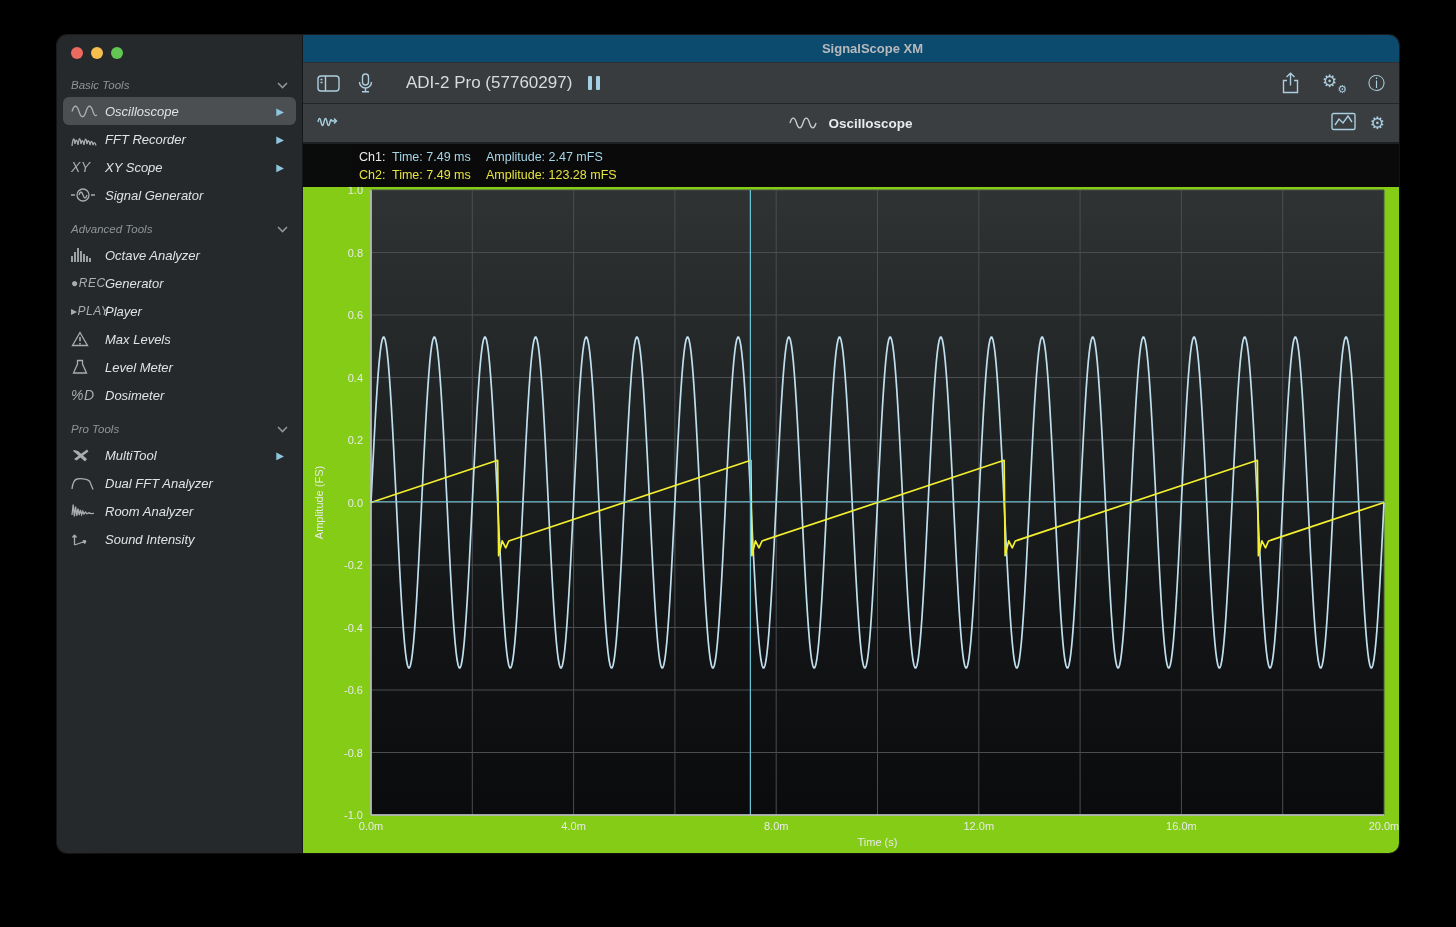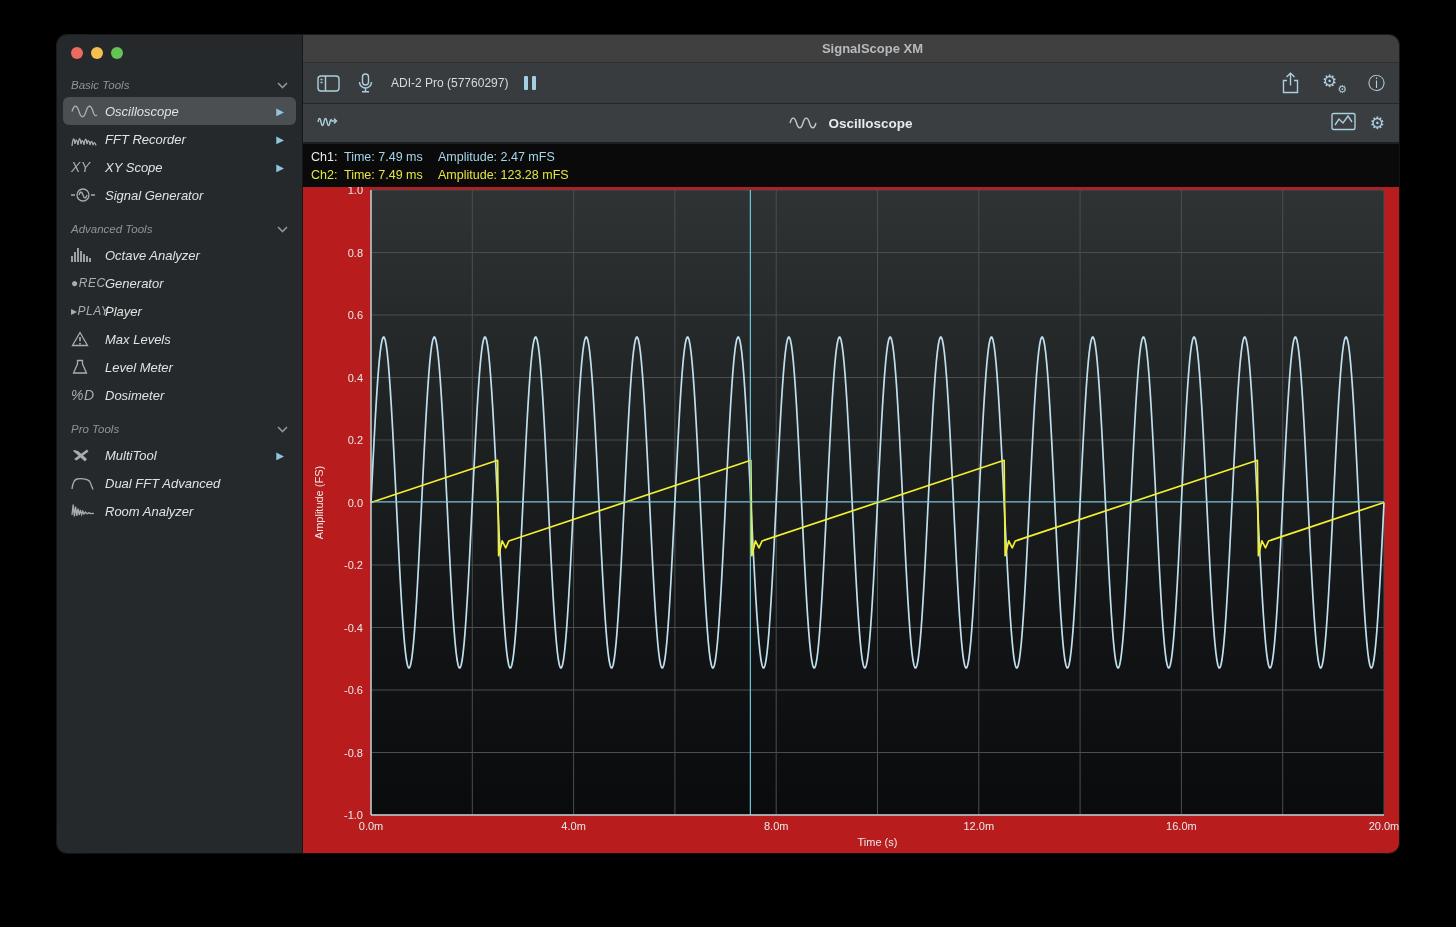--- a/index.html
+++ b/index.html
@@ -29,58 +29,58 @@
   .item .icon { width:34px; flex:0 0 34px; display:flex; align-items:center; color:#a9adb0;
     font-size:12px; letter-spacing:.5px; }
   .item .icon svg { stroke:#a9adb0; fill:none; stroke-width:1.3; }
   .item .label { flex:1; white-space:nowrap; }
   .item .arrow { color:#8ec6de; font-size:10px; padding-right:4px; }
   .txticon { color:#a9adb0; font-size:9.5px; letter-spacing:.3px; white-space:nowrap; }
 
   
   .main { flex:1; display:flex; flex-direction:column; min-width:0; }
 
-  .titlebar { height:28px; background:#404040; display:flex; align-items:center;
+  .titlebar { height:28px; background:#0c4a6e; display:flex; align-items:center;
     justify-content:center; color:#b7babc; font-size:13px; font-weight:bold;
     border-bottom:1px solid #2e3133;padding-left:43px; }
 
   .toolbar { height:41px; background:#393c3e; border-bottom:1px solid #242628;
     display:flex; align-items:center; padding:0 14px; }
   .toolbar .tool-btn { display:flex; align-items:center; justify-content:center;
     color:#adcede; margin-right:18px; }
   .toolbar .tool-btn svg { stroke:#adcede; fill:none; stroke-width:1.4; }
-  .device-label { color:#d8dadb; font-size:12px; margin-right:16px; }
+  .device-label { color:#d8dadb; font-size:17px; margin-right:16px;margin-left:15px; }
   .pause-btn { display:flex; gap:4px; }
   .pause-btn i { display:block; width:4px; height:14px; background:#a5cfe2; border-radius:1px; }
   .toolbar .spacer { flex:1; }
   .glyph-btn { color:#adcede; font-size:17px; line-height:1; margin-left:22px; }
   .gears { position:relative; width:24px; height:22px; margin-left:22px; color:#adcede; }
   .gears .g1 { position:absolute; left:0; top:-1px; font-size:17px; }
   .gears .g2 { position:absolute; right:-1px; bottom:-2px; font-size:11px; }
 
   .scope-header { height:40px; background:#3a3e40; border-bottom:2px solid #1d1f20;
     display:flex; align-items:center; padding:0 14px; position:relative; }
   .scope-header .sh-left svg,
   .scope-header .sh-right svg { stroke:#a9cfe0; fill:none; stroke-width:1.4; }
   .scope-title-wrap { position:absolute; left:0; right:0; display:flex; gap:9px;
     align-items:center; justify-content:center; pointer-events:none; }
   .scope-title-wrap svg { stroke:#c9cccd; fill:none; stroke-width:1.4; }
   .scope-title { color:#e8eaeb; font-size:13.5px; font-weight:bold; }
   .sh-right { margin-left:auto; display:flex; align-items:center; gap:14px; }
   .sh-right .gear-glyph { color:#a9cfe0; font-size:17px; line-height:1; }
 
-  .readout { height:43px; background:#0a0a0a; padding:4px 0 0 8px; font-size:12.5px; }
+  .readout { height:43px; background:#0a0a0a; padding:4px 0 0 8px; font-size:12.5px;margin-left:48px; }
   .readout-row { height:18px; display:flex; align-items:center; white-space:nowrap; }
   .readout-row .ch-label { width:33px; }
   .readout-row .ch-time { width:94px; }
   .ch1 .ch-label { color:#e9eaea; }
   .ch1 .ch-time, .ch1 .ch-amp { color:#a5d5e8; }
   .ch2 .ch-label, .ch2 .ch-time, .ch2 .ch-amp { color:#e6e43e; }
 
-  .chart-area { flex:1; position:relative; background:#b91c1c; }
+  .chart-area { flex:1; position:relative; background:#84cc16; }
   .chart-area svg { position:absolute; left:0; top:0; }
 </style>
 </head>
 <body>
 
 <div class="window">
 
   <div class="sidebar">
     <div class="traffic">
       <span class="tl-red"></span>
@@ -207,32 +207,41 @@
       <span class="label">MultiTool</span>
       <span class="arrow">▶</span>
     </div>
 
     <div class="item">
       <span class="icon">
         <svg width="24" height="15" viewBox="0 0 24 15">
             <path d="M1,13 Q2,4 6,3 Q10,2.2 14,3.2 Q18,4 19,6 L22,13.5"></path>
           </svg>
         </span>
-      <span class="label">Dual FFT Advanced</span>
+      <span class="label">Dual FFT Analyzer</span>
     </div>
 
     <div class="item">
       <span class="icon">
         <svg width="24" height="16" viewBox="0 0 24 16">
             <path d="M1,12 L2.2,1.5 L3.4,13.5 L4.6,3.5 L5.8,12.8 L7,5.5 L8.2,12 L9.4,7 L10.6,11.5 L11.8,8.2 L13,11 L14.5,9 L16,10.8 L18,9.8 L20,10.6 L23,10.4"></path>
           </svg>
         </span>
       <span class="label">Room Analyzer</span>
     </div>
 
+    <div class="item">
+      <span class="icon">
+        <svg width="18" height="16" viewBox="0 0 18 16">
+          <path d="M3.5,14 V4 M3.5,4 l-2,2.5 M3.5,4 l2,2.5"></path>
+          <path d="M3.5,14 L15,10 M15,10 l-3.2,-0.4 M15,10 l-1.6,2.8"></path>
+        </svg>
+        </span>
+      <span class="label">Sound Intensity</span>
+    </div>
 
   </div>
 
   <div class="main">
 
     <div class="titlebar">
       <span>SignalScope XM</span>
     </div>
 
     <div class="toolbar">

